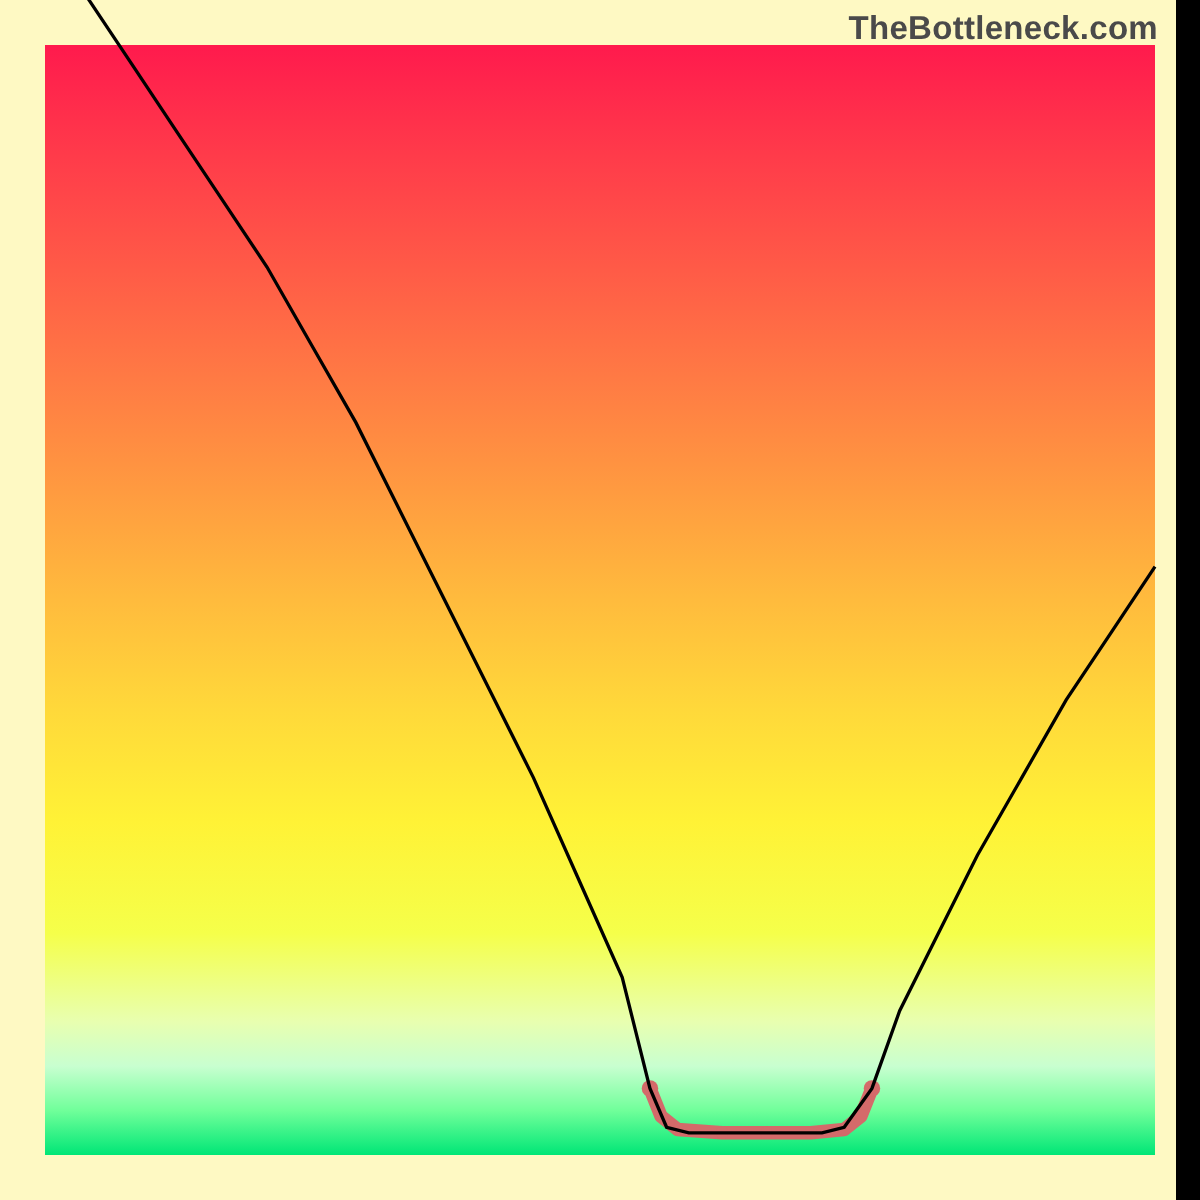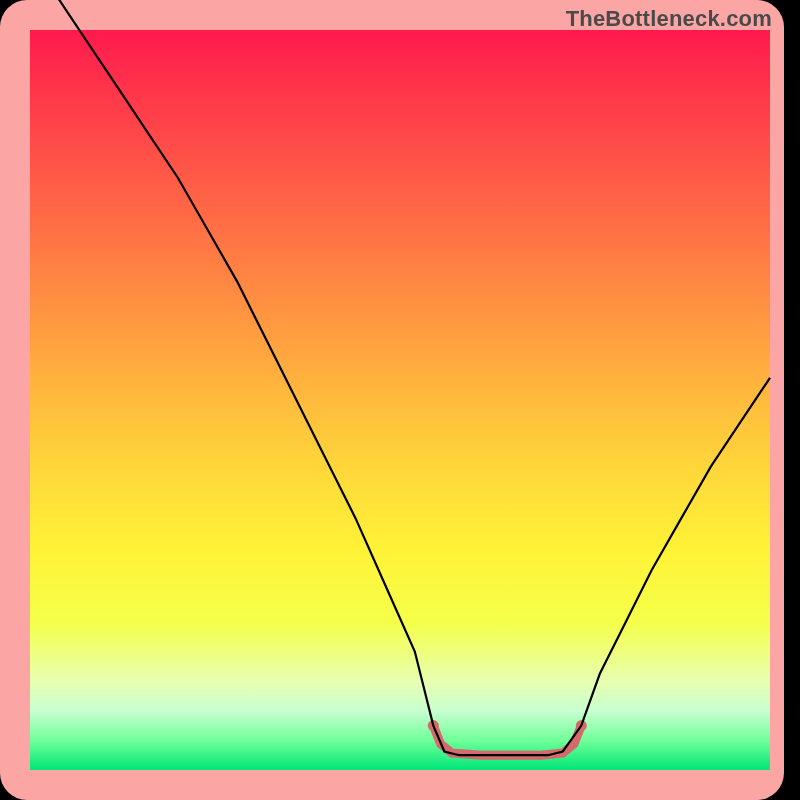--- a/index.html
+++ b/index.html
@@ -1,22 +1,21 @@
 <!DOCTYPE html>
 <html><head>
 <meta charset="utf-8">
 <style>
   * { margin: 0; padding: 0; box-sizing: border-box; }
   html, body { width: 800px; height: 800px; overflow: hidden; background: #000; }
   .frame {
     position: relative;
     width: 784px;
     height: 800px;
-    background: #fca5a5;
-    border-radius: 27px;
+    background: #fef9c3;
   }
   .plot-area {
     position: absolute;
     left: 30px;
     top: 30px;
     width: 740px;
     height: 740px;
     background: linear-gradient(to bottom,
       #ff1a4d 0%,
       #ff3b4a 10%,

